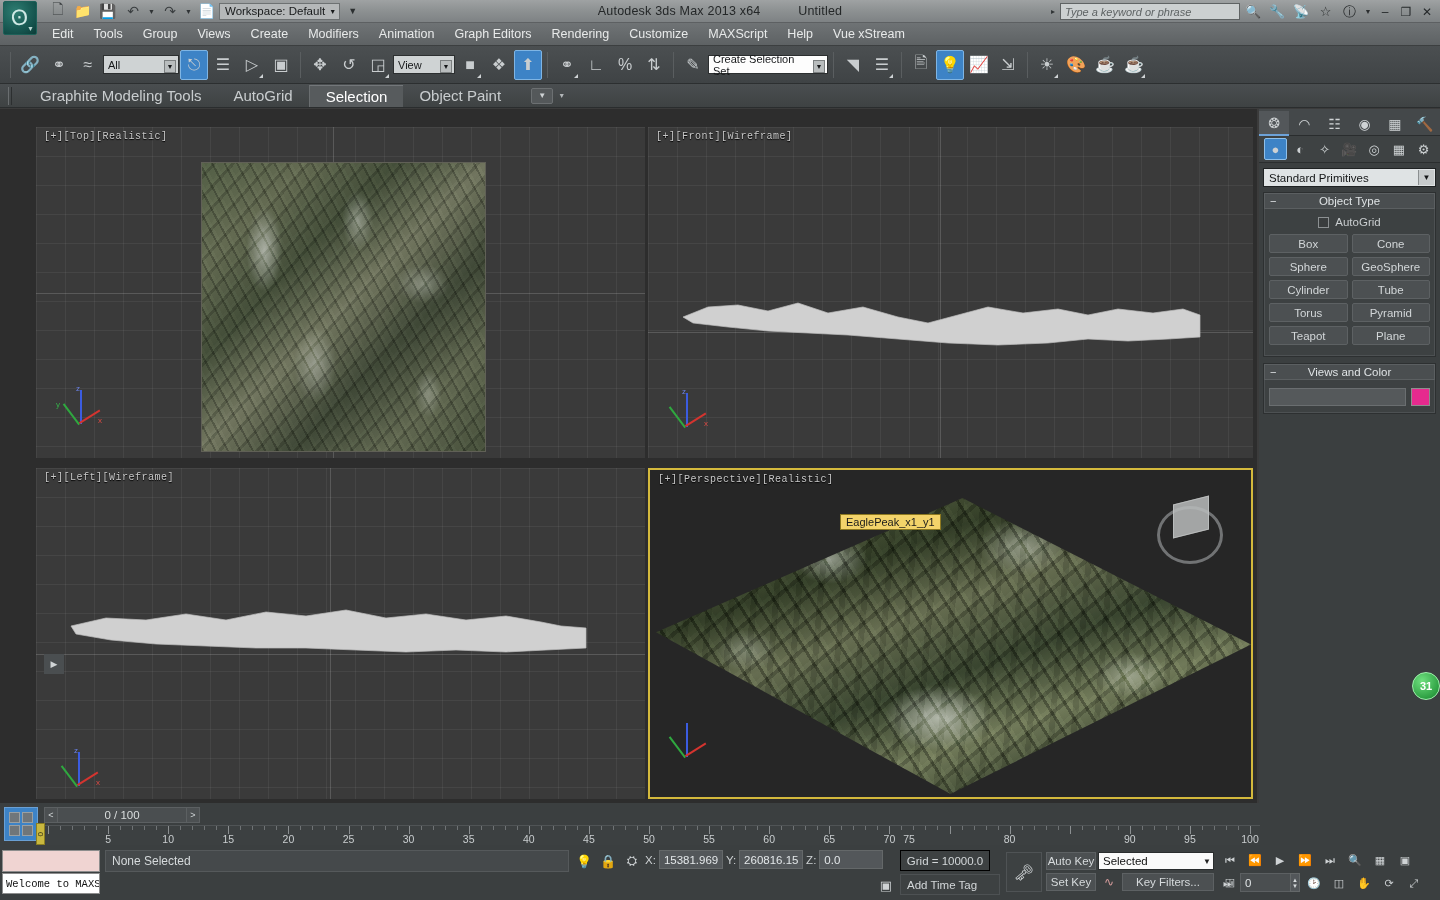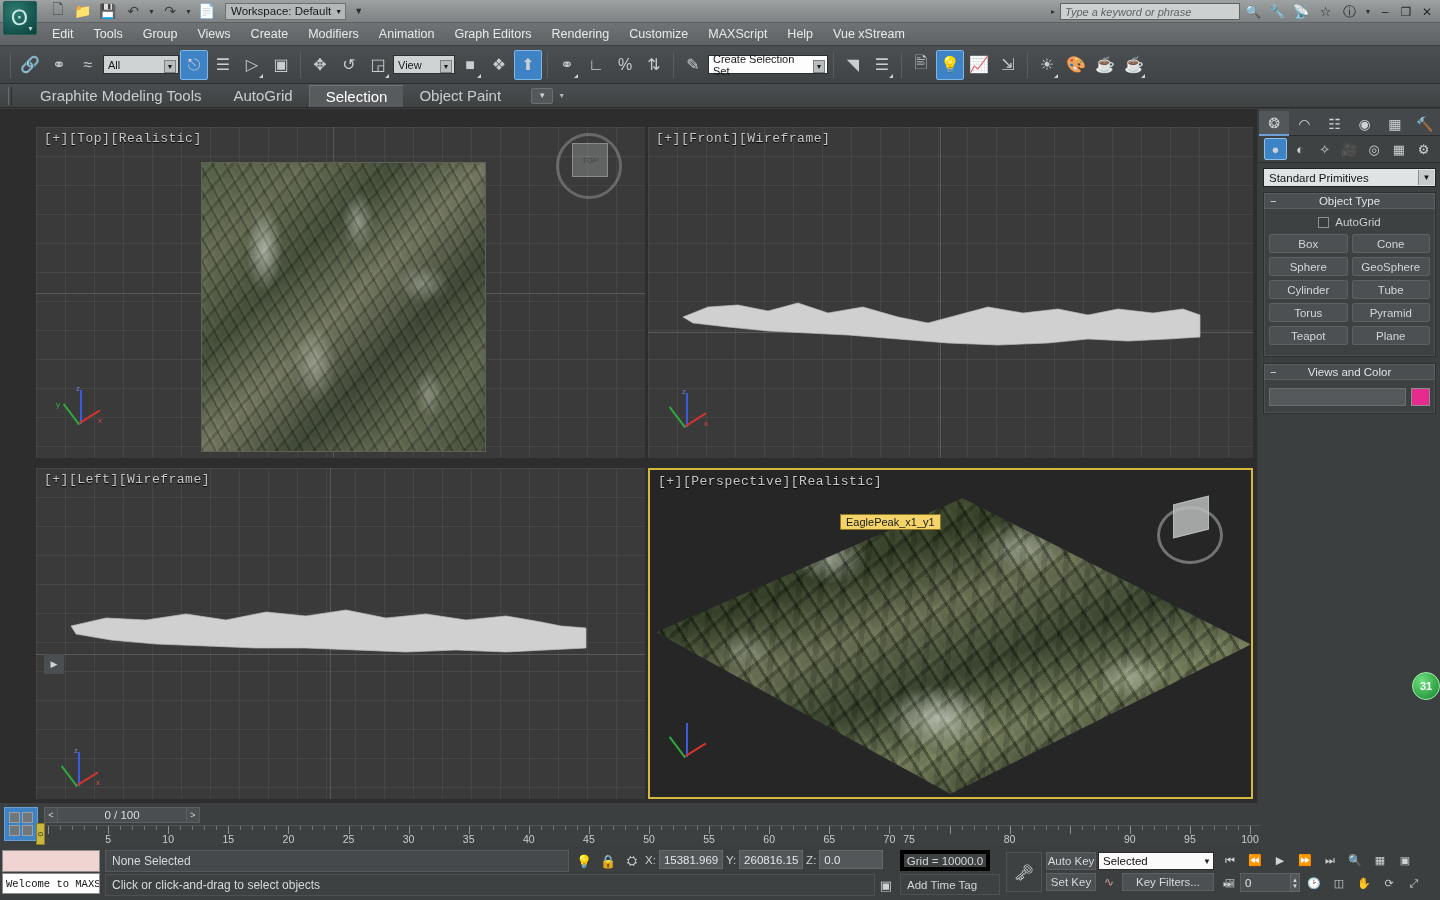--- a/index.html
+++ b/index.html
@@ -29,21 +29,21 @@
   }
   .maxlogo .swirl{ font-size:22px; line-height:1; transform:rotate(-8deg); }
   .maxlogo .lcaret{ position:absolute; right:2px; bottom:2px; font-size:7px; color:#bcd9d4;}
   .tb-icons{ display:flex; align-items:center; gap:1px; margin-left:46px;}
   .tbi{
     width:24px; height:21px; display:flex; align-items:center; justify-content:center;
     font-size:14px; color:#3a3e40; cursor:pointer;
   }
   .tbi.small{width:11px; font-size:7px; color:#2f3335;}
   .ws-box{
-    margin-left:6px; height:17px; padding:0 14px 0 5px;
+    height:17px; padding:0 14px 0 5px;
     background:#b5b8b9; border:1px solid #6d7172;
     display:flex;align-items:center; font-size:11.5px; color:#17191a; position:relative;
   }
   .ws-box .car{position:absolute; right:3px; font-size:7px;}
   .ws-drop{ margin-left:8px; font-size:9px; color:#2b2f30; cursor:pointer;}
   .app-title{
     position:absolute; left:0; right:0; text-align:center; font-size:12.5px;
     color:#242728; letter-spacing:.2px; pointer-events:none;
   }
   .app-title .untitled{ margin-left:34px;}
@@ -115,21 +115,21 @@
   .rib-car{margin-left:5px;font-size:7px;color:#b3b7b9;}
 
   
   .vpwrap{position:absolute;left:0;top:109px;width:1257px;height:694px;background:#2d2d2d;}
   .vp{position:absolute;overflow:hidden;background:#3a3a3a;}
   .vp.tl{left:36px;top:18px;width:609px;height:331px;}
   .vp.tr{left:648px;top:18px;width:605px;height:331px;}
   .vp.bl{left:36px;top:359px;width:609px;height:331px;}
   .vp.br{left:648px;top:359px;width:605px;height:331px;border:2px solid #d4b93c;}
   .vplabel{position:absolute;left:8px;top:4px;font-family:"Liberation Mono",monospace;
-    font-size:13px;color:#c8c8c8;letter-spacing:.5px;z-index:6;text-shadow:0 1px 1px #000;}
+    font-size:10px;color:#c8c8c8;letter-spacing:.5px;z-index:6;text-shadow:0 1px 1px #000;}
   .grid-bg{
     position:absolute;inset:0;
     background-color:#3a3a3a;
     background-image:
       linear-gradient(to right, rgba(255,255,255,.055) 1px, transparent 1px),
       linear-gradient(to bottom, rgba(255,255,255,.055) 1px, transparent 1px);
     background-size:29px 29px;
   }
   .axis-h{position:absolute;left:0;right:0;height:1px;background:rgba(255,255,255,.16);}
   .axis-v{position:absolute;top:0;bottom:0;width:1px;background:rgba(255,255,255,.16);}
@@ -281,21 +281,21 @@
     border:1px solid #55595b;display:flex;align-items:center;padding-left:6px;font-size:12px;color:#d6dadc;}
   .prompt-field{position:absolute;left:105px;top:26px;width:770px;height:22px;background:#3d4142;
     border:1px solid #4d5153;display:flex;align-items:center;padding-left:6px;font-size:12px;color:#d6dadc;}
   .sb-ic{position:absolute;display:flex;align-items:center;justify-content:center;font-size:13px;
     color:#cfd3d5;cursor:pointer;width:20px;height:22px;}
   .coordgrp{position:absolute;left:645px;top:2px;display:flex;align-items:center;gap:3px;}
   .coordgrp .cl{font-size:11.5px;color:#cdd1d3;}
   .coordfield{width:64px;height:19px;background:#53575a;border:1px solid #646869;display:flex;
     align-items:center;padding-left:4px;font-size:11.5px;color:#e3e7e9;}
   .gridinfo{position:absolute;left:900px;top:2px;width:90px;height:21px;background:#3d4142;
-    border:4px solid #000000;display:flex;align-items:center;justify-content:center;font-size:11.5px;color:#d3d7d9;}
+    border:1px solid #000000;display:flex;align-items:center;justify-content:center;font-size:11.5px;color:#d3d7d9;}
   .addtimetag{position:absolute;left:900px;top:26px;width:100px;height:21px;background:#3d4142;
     border:1px solid #4d5153;display:flex;align-items:center;padding-left:6px;font-size:11.5px;color:#d3d7d9;}
   .keybtn{position:absolute;left:1006px;top:4px;width:36px;height:40px;background:#3d4142;
     border:1px solid #4f5355;display:flex;align-items:center;justify-content:center;font-size:16px;
     color:#d8dcde;cursor:pointer;}
   .autokey{position:absolute;left:1046px;top:4px;width:50px;height:18px;background:#4c5052;
     border:1px solid #5d6163;display:flex;align-items:center;justify-content:center;font-size:11.5px;
     color:#d6dadc;cursor:pointer;}
   .setkey{position:absolute;left:1046px;top:25px;width:50px;height:18px;background:#4c5052;
     border:1px solid #5d6163;display:flex;align-items:center;justify-content:center;font-size:11.5px;
@@ -346,20 +346,24 @@
       <div class="tbi">↷</div>
       <div class="tbi small">▼</div>
       <div class="tbi">📄</div>
     </div>
     <div class="ws-box">
       <span>Workspace: Default</span>
       <span class="car">▼</span>
     </div>
     <div class="ws-drop">▼</div>
 
+    <div class="app-title">
+      <span>Autodesk 3ds Max  2013 x64</span>
+      <span class="untitled">Untitled</span>
+    </div>
 
     <div class="tb-right">
       <span class="sarrow">▸</span>
       <div class="searchbox" title="Type a keyword or phrase">
         <span>Type a keyword or phrase</span>
       </div>
       <div class="tbr-ic">🔍</div>
       <div class="tbr-ic">🔧</div>
       <div class="tbr-ic">📡</div>
       <div class="tbr-ic">☆</div>
@@ -458,24 +462,20 @@
   <div class="leftstrip2"></div>
 
   <div class="vpwrap">
 
     <div class="vp tl">
       <div class="grid-bg"></div>
       <div class="axis-h" style="top:166px;"></div>
       <div class="axis-v" style="left:297px;"></div>
       <div class="terrain-top"></div>
       <div class="vplabel">[+][Top][Realistic]</div>
-      <div class="viewcube" style="left:518px;top:0px;">
-        <div class="vc-ring"></div>
-        <div class="vc-box">TOP</div>
-      </div>
       <div class="tripod" style="left:18px;top:255px;">
         <div class="ax tri-z"></div>
         <div class="ax tri-zc">z</div>
         <div class="ax tri-y"></div>
         <div class="ax tri-yc">y</div>
         <div class="ax tri-x"></div>
         <div class="ax tri-xc">x</div>
       </div>
     </div>
 
@@ -746,21 +746,20 @@
         </div>
     </div>
     <div class="slider-key">0</div>
   </div>
 
   <div class="statusbar">
     <div class="mxs-a"></div>
     <div class="mxs-b">Welcome to MAXScript.</div>
 
     <div class="sel-field">None Selected</div>
-    <div class="prompt-field">Click or click-and-drag to select objects</div>
 
     <div class="sb-ic" style="left:574px;top:2px;">💡</div>
     <div class="sb-ic" style="left:598px;top:2px;">🔒</div>
     <div class="sb-ic" style="left:622px;top:2px;">⛭</div>
     <div class="sb-ic" style="left:876px;top:26px;">▣</div>
 
     <div class="coordgrp">
       <span class="cl">X:</span>
       <div class="coordfield">15381.969</div>
       <span class="cl">Y:</span>

